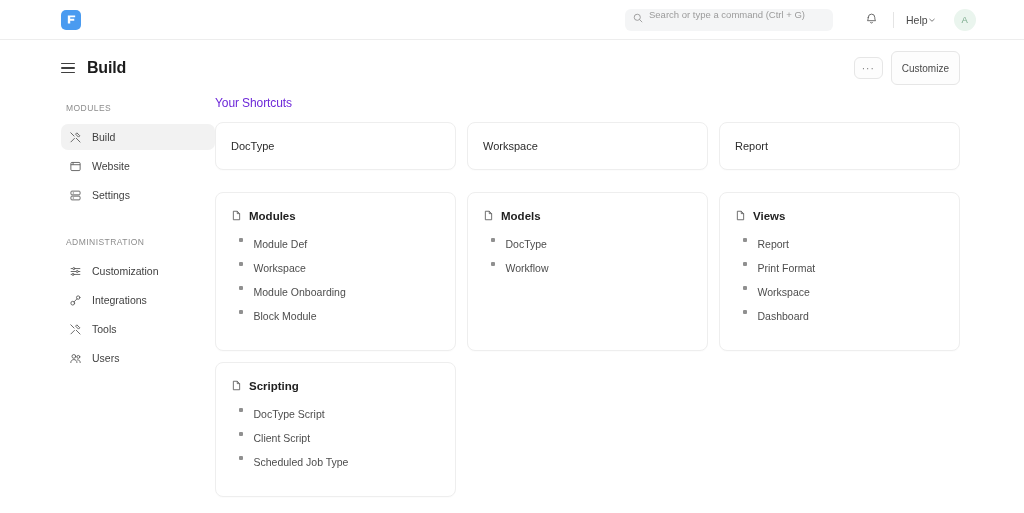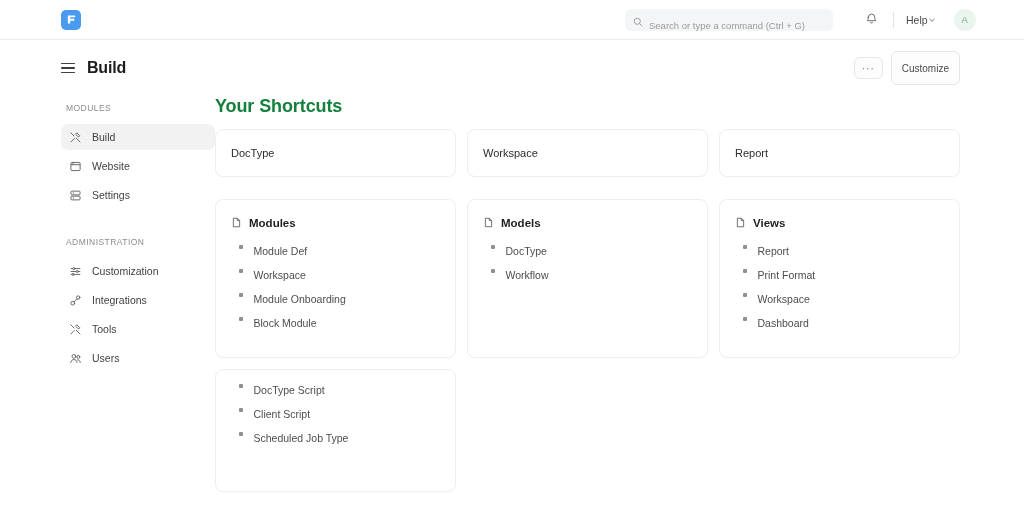--- a/index.html
+++ b/index.html
@@ -40,21 +40,21 @@
     display: flex;
     align-items: center;
     gap: 0;
   }
   .search-box {
     width: 208px;
     height: 22px;
     background: #f4f5f6;
     border-radius: 6px;
     display: flex;
-    align-items: flex-end;
+    align-items: flex-start;
     padding: 0 8px;
     gap: 6px;
   }
   .search-box svg { flex: 0 0 auto; }
   .search-input {
     border: none;
     background: transparent;
     outline: none;
     font-family: "Liberation Sans", sans-serif;
     font-size: 9.5px;
@@ -163,23 +163,23 @@
     color: #3f3f3f;
     font-size: 10.5px;
   }
   .side-item.active { background: #f2f2f2; }
   .side-item .ico { width: 13px; height: 13px; display:flex; align-items:center; justify-content:center; flex: 0 0 13px; }
   .side-gap { height: 26px; }
 
   
   .main { flex: 1; padding-top: 0; }
   .section-title {
-    font-size: 18px;
-    font-weight: bold;
-    color: #15803d;
+    font-size: 12px;
+    font-weight: normal;
+    color: #6d28d9;
     margin-bottom: 12px;
     letter-spacing: -0.1px;
   }
   .shortcuts-row {
     display: grid;
     grid-template-columns: repeat(3, 1fr);
     gap: 11px;
     margin-bottom: 22px;
   }
   .shortcut-card {
@@ -475,20 +475,29 @@
           <span class="bullet"></span>
           <span>Workspace</span>
         </div>
         <div class="link-item">
           <span class="bullet"></span>
           <span>Dashboard</span>
         </div>
       </div>
 
       <div class="element-card tall">
+        <div class="card-head">
+          <span>
+            <svg width="11" height="11" viewBox="0 0 14 14" fill="none" stroke="#5a5a5a" stroke-width="1.1" stroke-linejoin="round">
+              <path d="M3 1.6h5l3 3v7.8H3z"></path>
+                <path d="M8 1.6v3h3"></path>
+            </svg>
+          </span>
+          <span class="card-title">Scripting</span>
+        </div>
         <div class="link-item">
           <span class="bullet"></span>
           <span>DocType Script</span>
         </div>
         <div class="link-item">
           <span class="bullet"></span>
           <span>Client Script</span>
         </div>
         <div class="link-item">
           <span class="bullet"></span>

